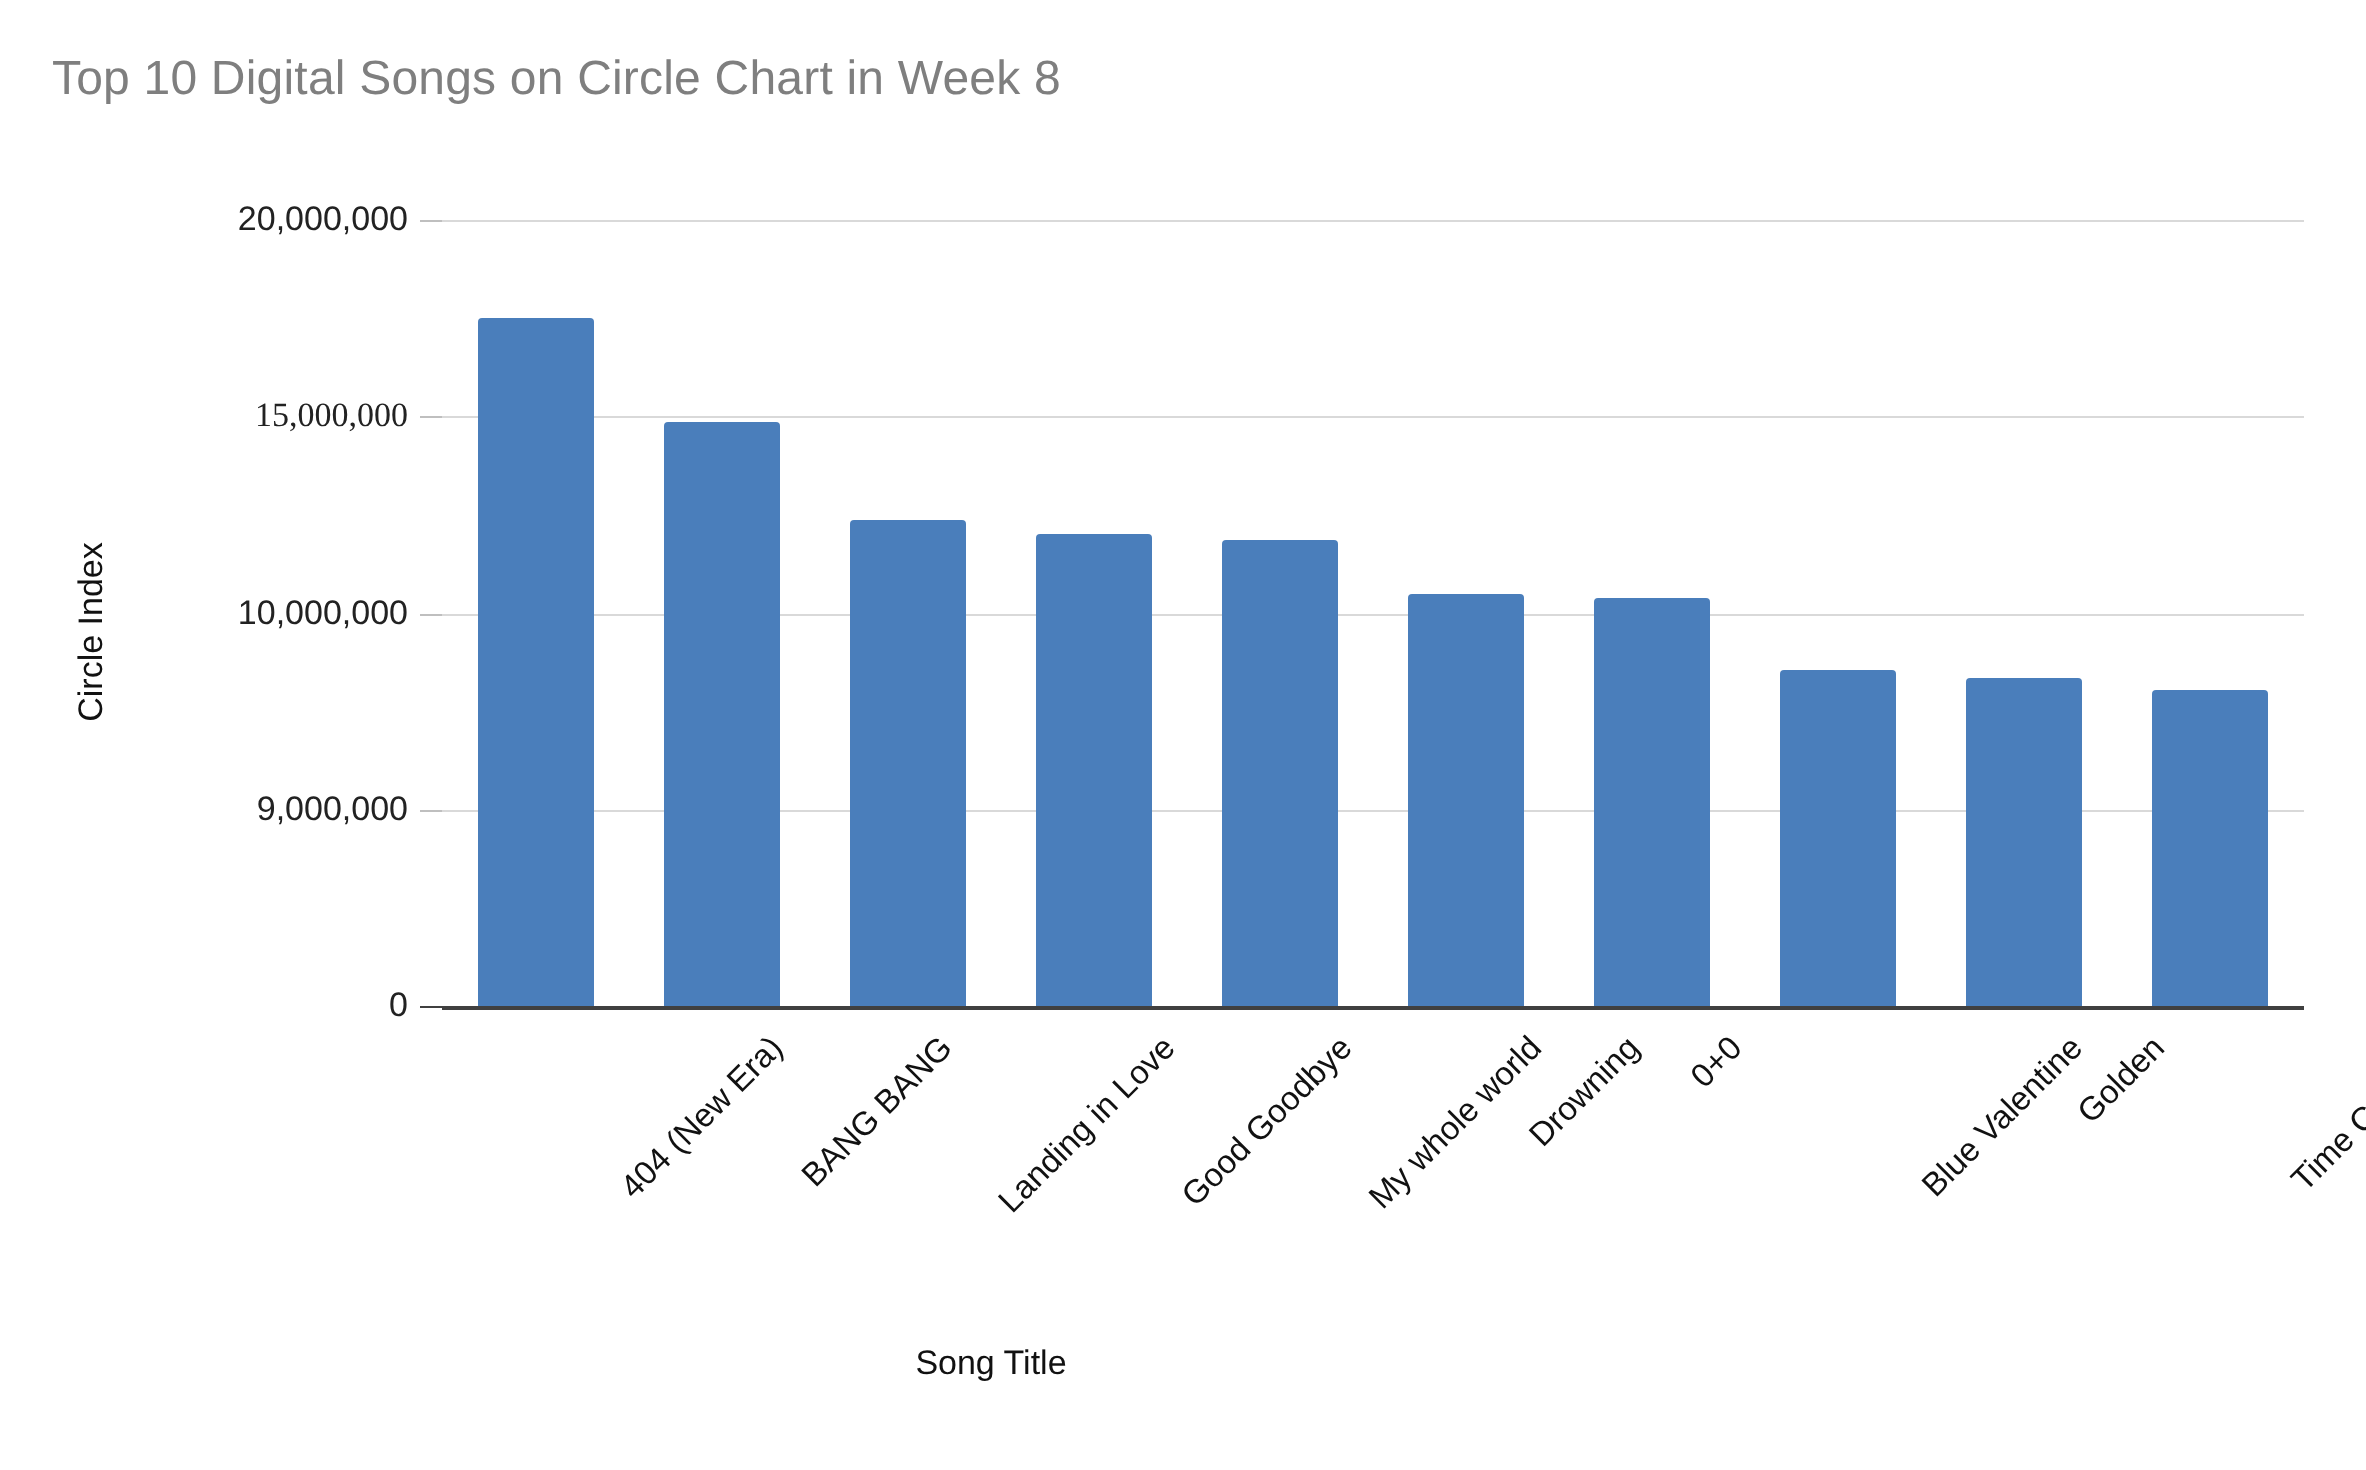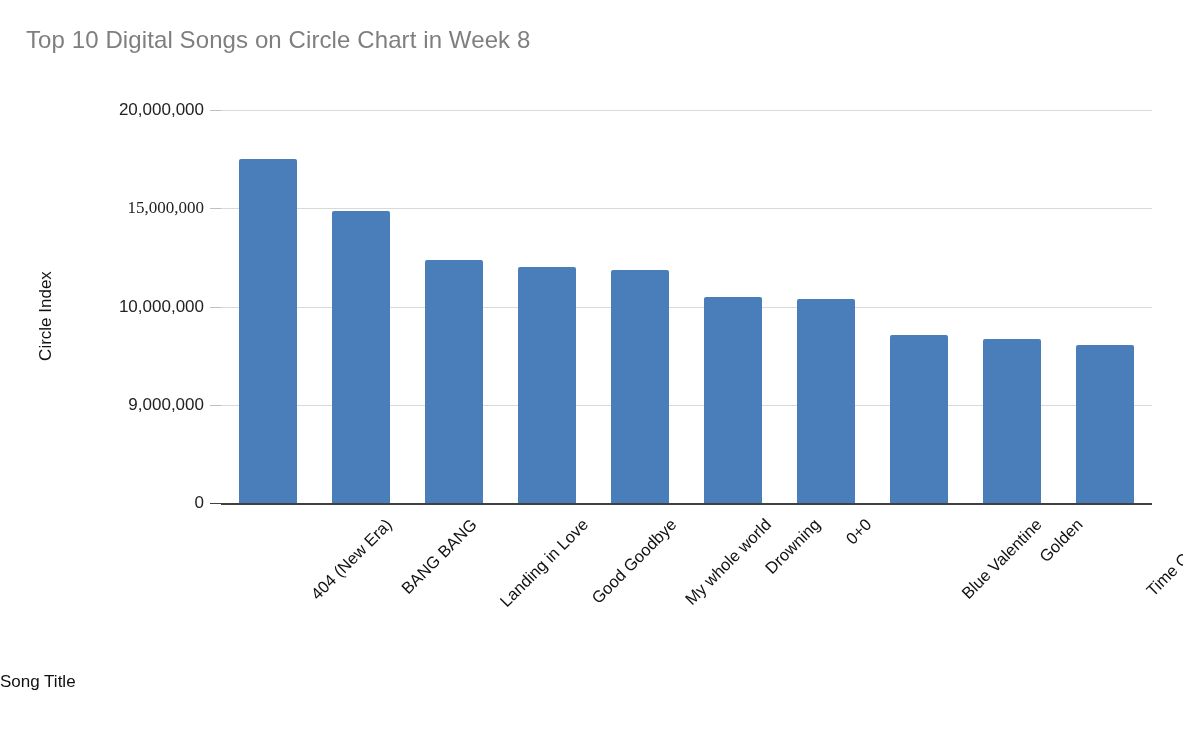--- a/index.html
+++ b/index.html
@@ -114,20 +114,21 @@
     transform: rotate(-45deg);
     transform-origin: right top;
     text-align: right;
   }
 
   #x-axis-title {
     position: absolute;
     left: 0;
     top: 672px;
     width: 991px;
+    text-align: center;
     font-size: 17px;
     color: #111111;
   }
 </style>
 </head>
 <body>
 
 <div id="chart-root">
 
   <div id="chart-title">Top 10 Digital Songs on Circle Chart in Week 8</div>

